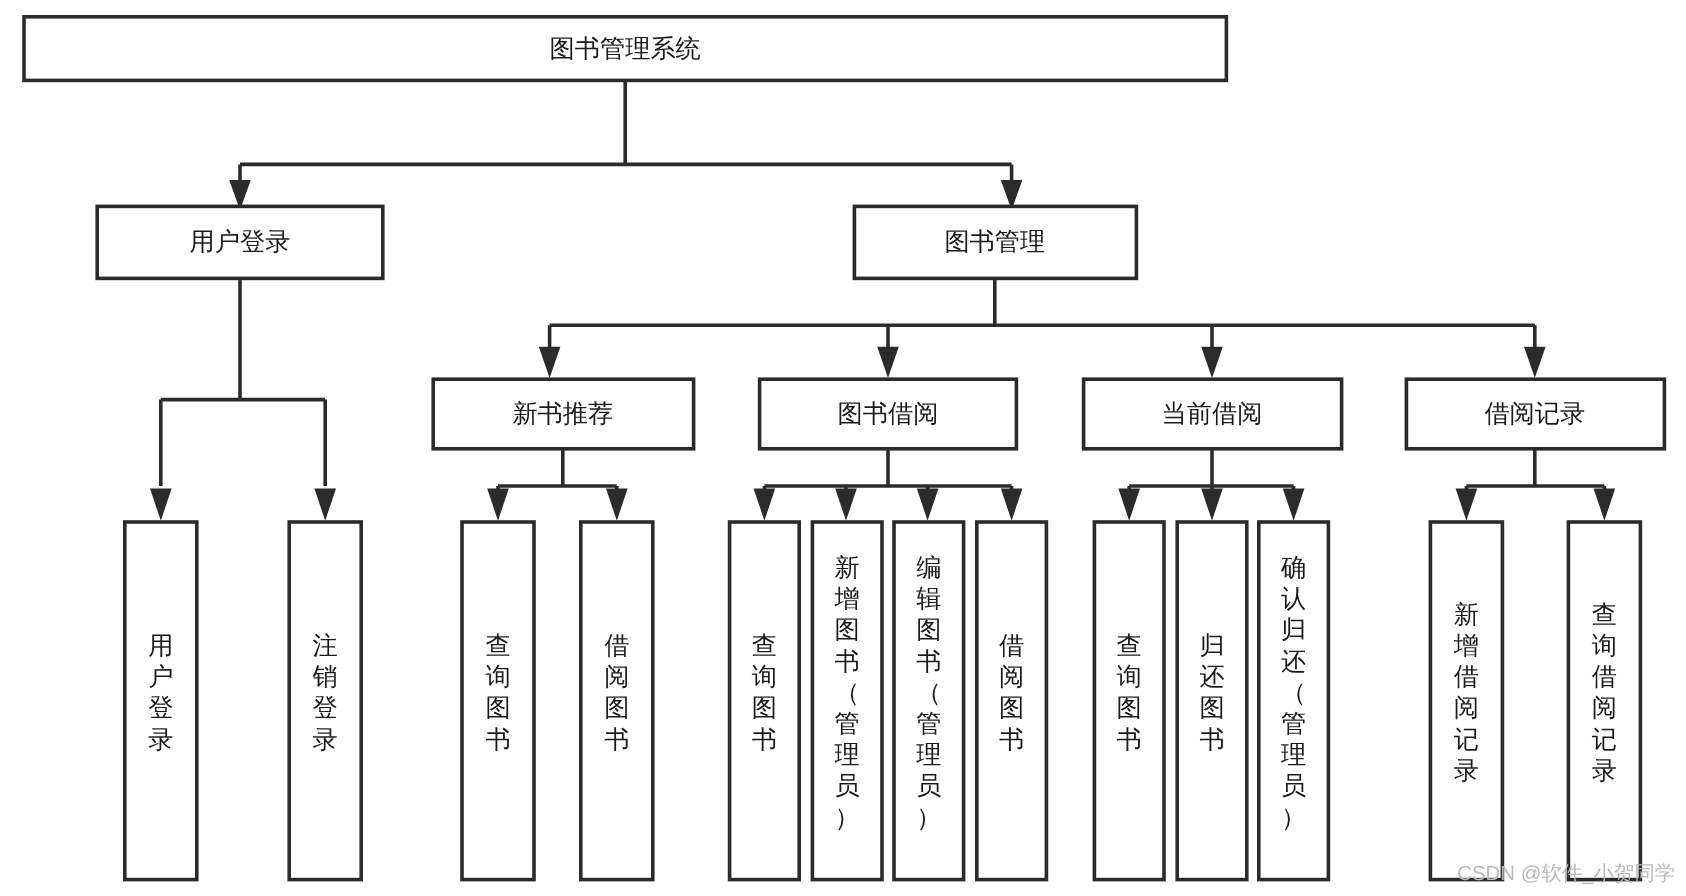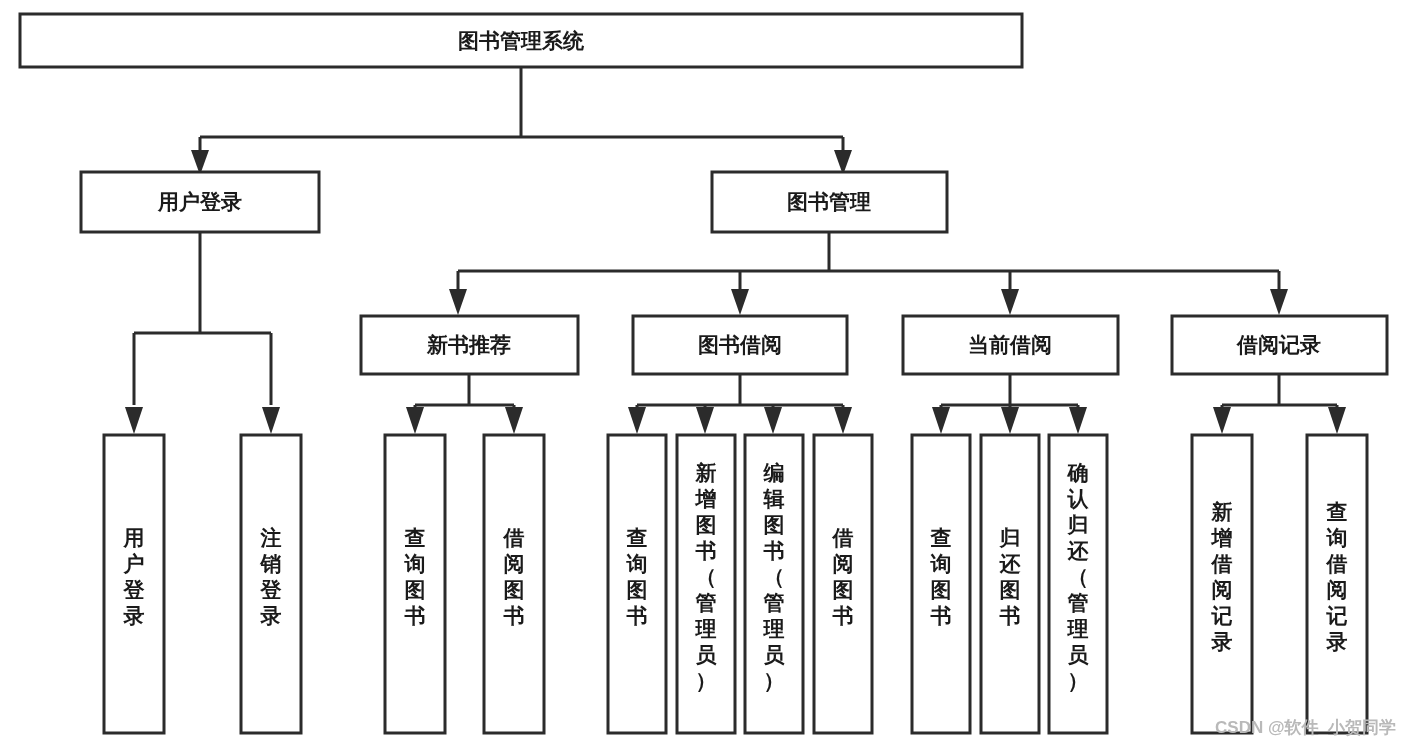--- a/index.html
+++ b/index.html
@@ -10,21 +10,20 @@
   }
   body {
     font-family: "Liberation Sans", "DejaVu Sans", sans-serif;
   }
   #diagram-root {
     position: relative;
     width: 1405px;
     height: 747px;
     background: #ffffff;
     overflow: hidden;
-    font-weight: bold;
   }
   svg.flow-canvas {
     position: absolute;
     left: 0;
     top: 0;
     width: 1405px;
     height: 747px;
     display: block;
   }
   .node-box {

